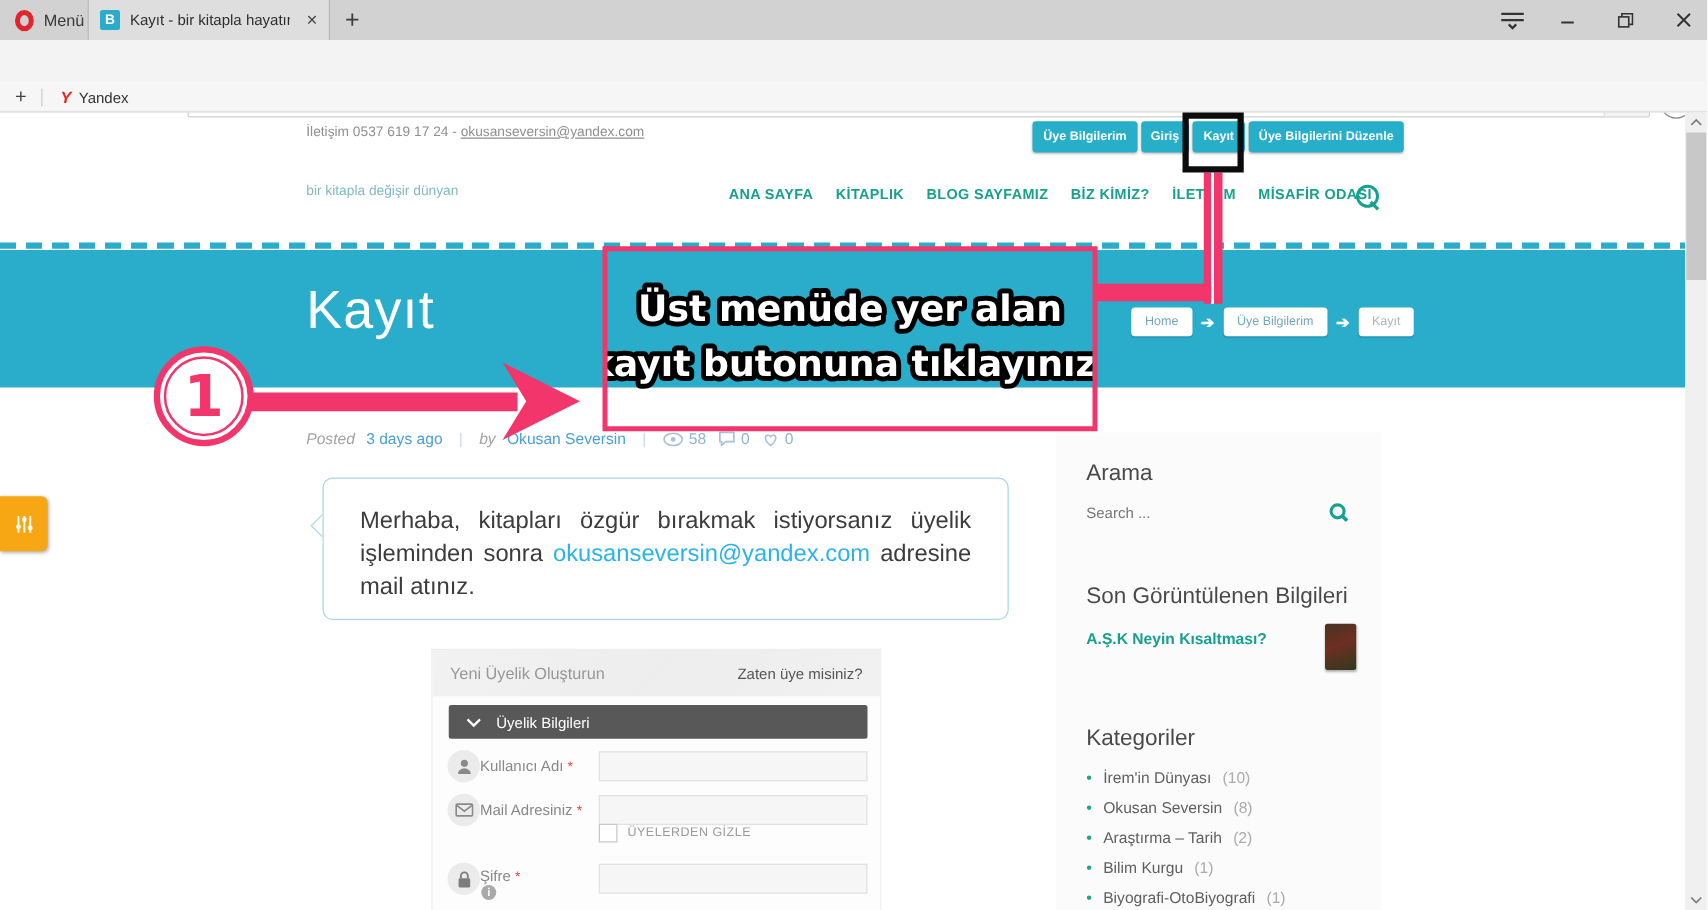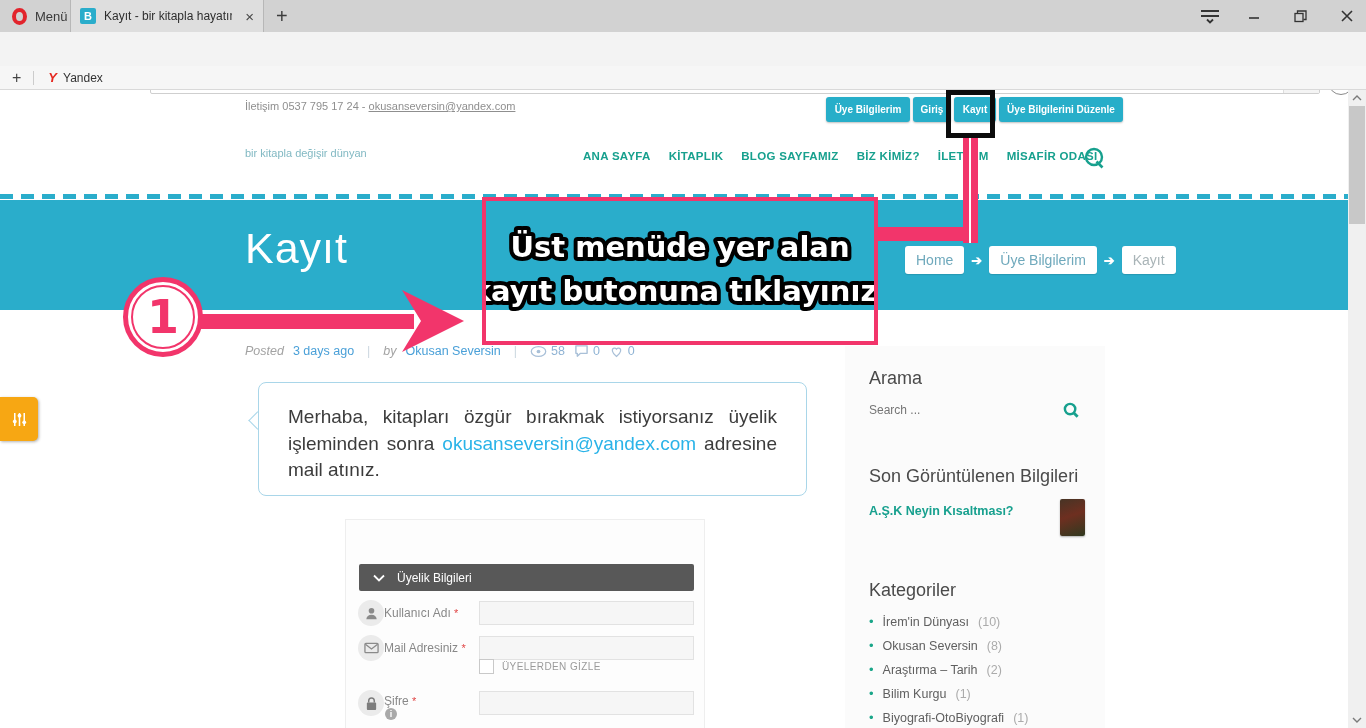--- a/index.html
+++ b/index.html
@@ -48,21 +48,21 @@
   .tagline { position:absolute; left:245px; top:147px; font-size:11px; color:#82b9c3; }
   .mainnav { position:absolute; left:583px; top:150px; display:flex; gap:18px; align-items:center; }
   .mainnav span { font-size:11.5px; font-weight:bold; color:#17a08e; letter-spacing:.3px; white-space:nowrap; }
   .nav-search { position:absolute; left:1083px; top:146px; }
 
   
   .hero { position:absolute; left:0; top:200px; width:1348px; height:110px; background:#2aadcb; }
   .hero-dash { position:absolute; left:0; top:194px; width:1348px; height:5px; background:repeating-linear-gradient(90deg,#2aadcb 0 13px, transparent 13px 21px); }
   .hero-title { position:absolute; left:245px; top:224px; font-size:43px; font-weight:300; color:#fff; letter-spacing:1px; }
   .breadcrumb { position:absolute; left:905px; top:246px; display:flex; align-items:center; gap:7px; }
-  .crumb { background:#fff; border-radius:3px; padding:6px 11px; font-size:14px; color:#6fa9bc; box-shadow:0 1px 1px rgba(0,0,0,.12); white-space:nowrap; }
+  .crumb { background:#fff; border-radius:3px; padding:6px 11px; font-size:10px; color:#6fa9bc; box-shadow:0 1px 1px rgba(0,0,0,.12); white-space:nowrap; }
   .crumb.last { color:#a9b4b7; }
   .crumb-arrow { color:#fff; font-size:13px; font-weight:bold; }
 
   
   .ann-blackbox { position:absolute; left:946px; top:90px; width:49px; height:48px; border:5px solid #0c0c0c; z-index:60; }
   .ann-vline { position:absolute; left:963px; top:138px; width:15px; height:105px; background:linear-gradient(90deg,#f2356b 0 6px,#ffffff 6px 8px,#f2356b 8px 15px); z-index:55; }
   .ann-hline { position:absolute; left:877px; top:227px; width:92px; height:14px; background:#f2356b; z-index:55; }
   .ann-box { position:absolute; left:482px; top:197px; width:396px; height:148px; border:4px solid #f2356b; z-index:56; }
   .ann-text { font-family:"DejaVu Sans", sans-serif; font-weight:bold; font-size:29px; fill:#fff; stroke:#000; stroke-width:8px; paint-order:stroke; stroke-linejoin:round; }
   .ann-circle { position:absolute; left:123px; top:277px; width:80px; height:80px; border:5px solid #f2356b; border-radius:50%; background:#fff; z-index:56; display:flex; align-items:center; justify-content:center; }
@@ -208,21 +208,21 @@
 
   <div class="bookmarksbar">
     <span class="bm-plus">+</span>
     <span class="bm-div"></span>
     <span class="bm-item">
       <span class="yandex-y">Y</span>
       <span class="bm-label">Yandex</span>
     </span>
   </div>
 
-  <div class="contact-line"><span>İletişim 0537 795 17 24 - </span><a href="#">okusanseversin@yandex.com</a></div>
+  <div class="contact-line"><span>İletişim 0537 619 17 24 - </span><a href="#">okusanseversin@yandex.com</a></div>
 
   <div class="acct-btns">
     <div class="acct-btn" style="width:84px;">Üye Bilgilerim</div>
     <div class="acct-btn" style="width:38px;">Giriş</div>
     <div class="acct-btn" style="width:42px;">Kayıt</div>
     <div class="acct-btn" style="width:124px;">Üye Bilgilerini Düzenle</div>
   </div>
 
   <div class="tagline">bir kitapla değişir dünyan</div>
 
@@ -299,20 +299,24 @@
           <path d="M12 19.5 C3.5 13 3.5 6.5 7.8 5.4 C10.4 4.8 12 7.2 12 7.2 C12 7.2 13.6 4.8 16.2 5.4 C20.5 6.5 20.5 13 12 19.5 Z" fill="none" stroke="#a9c0d8" stroke-width="2"></path>
         </svg>
       <span>0</span>
     </span>
   </div>
 
   <div class="quote-tail"></div>
   <div class="quote"><span>Merhaba, kitapları özgür bırakmak istiyorsanız üyelik işleminden sonra </span><a href="#">okusanseversin@yandex.com</a><span> adresine mail atınız.</span></div>
 
   <div class="form-card">
+    <div class="form-head">
+      <span class="form-title">Yeni Üyelik Oluşturun</span>
+      <span class="form-login">Zaten üye misiniz?</span>
+    </div>
     <div class="form-section">
       <svg width="12" height="8" viewBox="0 0 12 8">
           <path d="M1 1.5 L6 6.5 L11 1.5" stroke="#fff" stroke-width="1.8" fill="none"></path>
         </svg>
       <span>Üyelik Bilgileri</span>
     </div>
 
     <div class="f-row-icon" style="left:12px; top:80px;">
       <svg width="15" height="15" viewBox="0 0 16 16">
           <circle cx="8" cy="5" r="3" fill="#8a8a8a"></circle>

